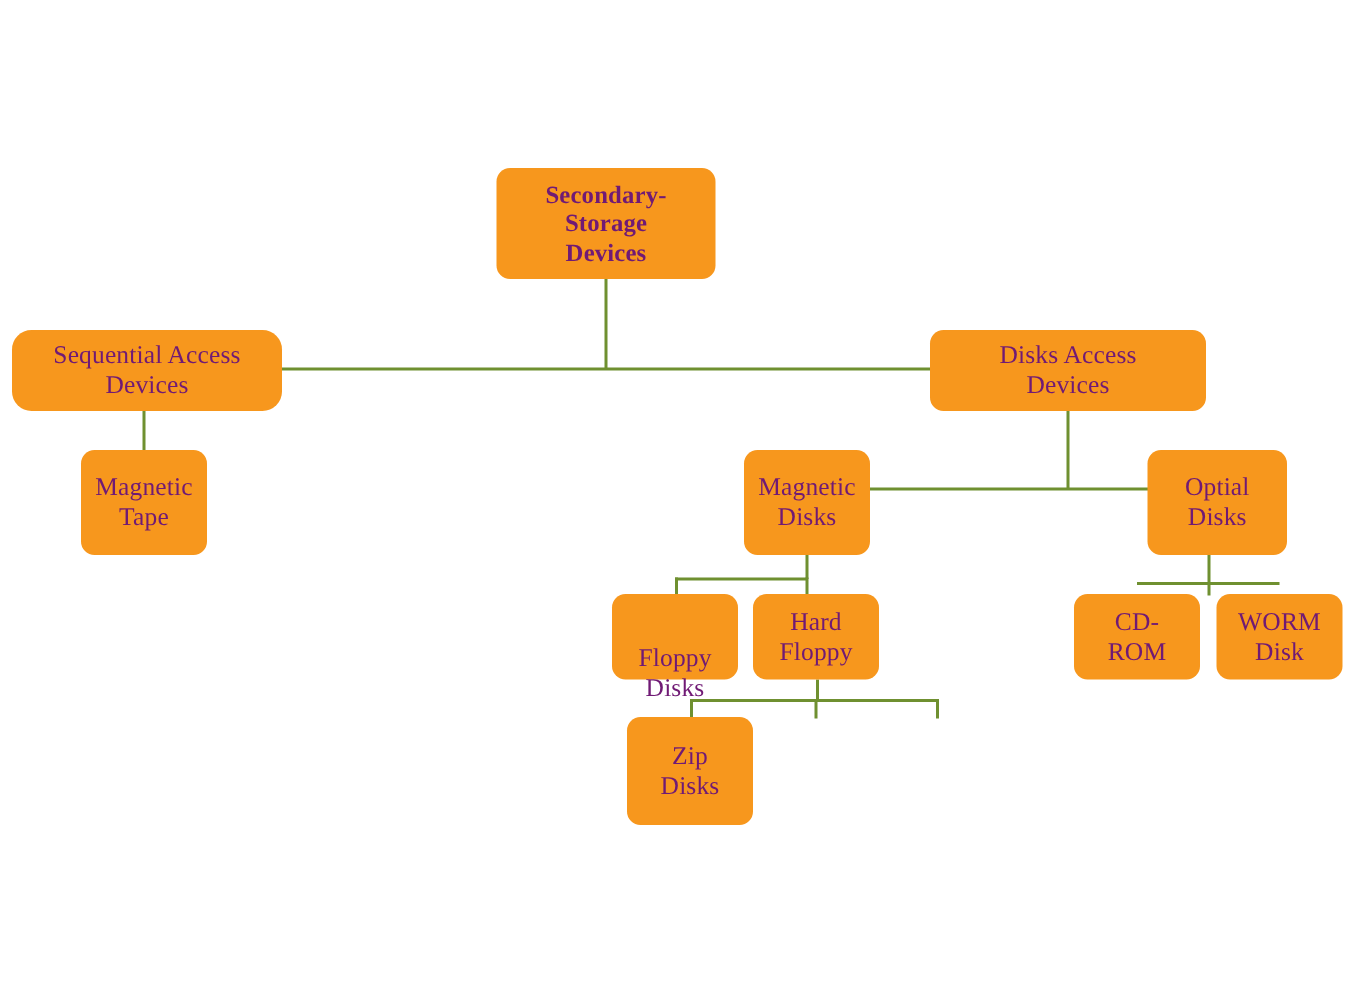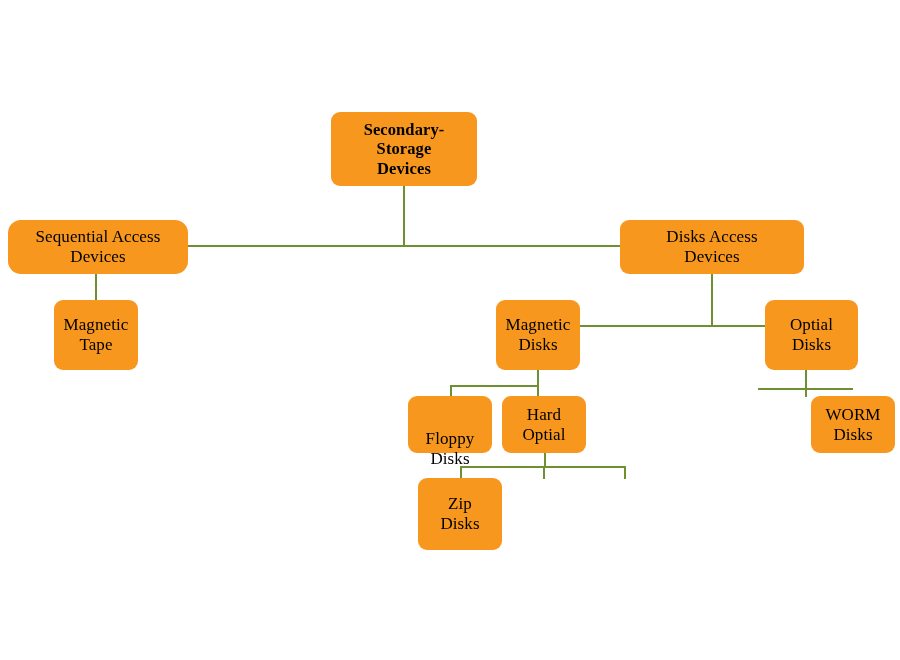--- a/index.html
+++ b/index.html
@@ -26,21 +26,21 @@
     background-position: 0 0, 16px 16px;
   }
   .white-plate {
     position: absolute;
     background: #ffffff;
   }
   .node {
     position: absolute;
     background: #f7971d;
     border-radius: 9px;
-    color: #000000;
+    color: #701a75;
     display: flex;
     align-items: center;
     justify-content: center;
     text-align: center;
     line-height: 1.16;
     box-sizing: border-box;
     font-size: 17px;
     letter-spacing: 0.1px;
     padding: 2px 4px;
   }
@@ -119,27 +119,31 @@
 Disks</span>
   </div>
 
   <div class="node" style="left:408px; top:396px; width:84px; height:57px;">
     <span style="white-space:pre-line;margin-top:48px;">Floppy
 Disks</span>
   </div>
 
   <div class="node" style="left:502px; top:396px; width:84px; height:57px;">
     <span style="white-space:pre-line;">Hard
-Optial</span>
+Floppy</span>
   </div>
 
+  <div class="node" style="left:716px; top:396px; width:84px; height:57px;">
+    <span style="white-space:pre-line;">CD-
+ROM</span>
+  </div>
 
   <div class="node" style="left:811px; top:396px; width:84px; height:57px;">
     <span style="white-space:pre-line;">WORM
-Disks</span>
+Disk</span>
   </div>
 
   <div class="node" style="left:418px; top:478px; width:84px; height:72px;">
     <span style="white-space:pre-line;">Zip
 Disks</span>
   </div>
 
 
 
 </div>

